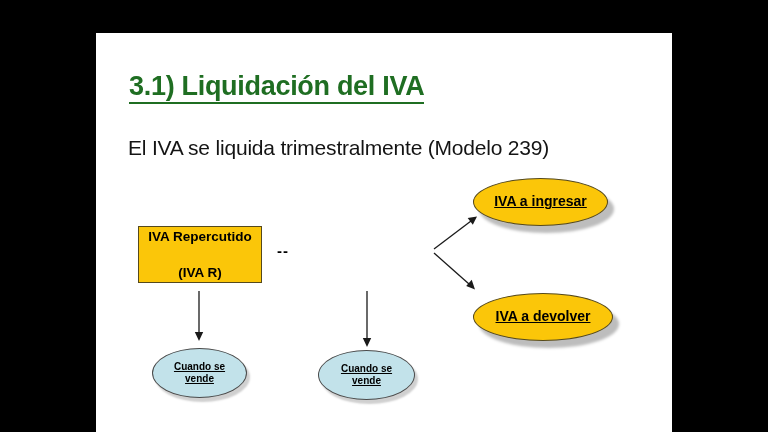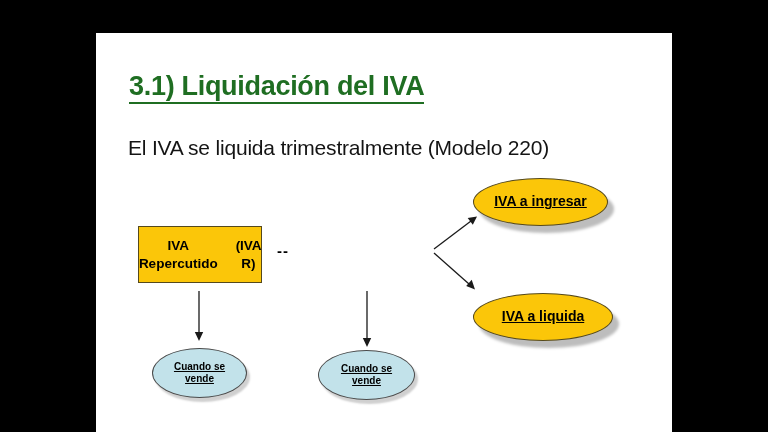--- a/index.html
+++ b/index.html
@@ -23,22 +23,22 @@
     padding-bottom:2px; line-height:1.05; display:inline-block;
   }
   .subtitle {
     position:absolute; left:32px; top:103px;
     font-size:21px; color:var(--text_black); letter-spacing:-0.2px;
   }
 
   .box {
     position:absolute; background:var(--node_yellow);
     border:1.5px solid var(--node_yellow_border);
-    display:flex; flex-direction:row; align-items:center; justify-content:center;
-    font-size:13.5px; font-weight:bold; color:#000; line-height:1.3; text-align:center;gap:18px;
+    display:flex; flex-direction:column; align-items:center; justify-content:center;
+    font-size:13.5px; font-weight:bold; color:#000; line-height:1.3; text-align:left;gap:18px;
   }
   .box-repercutido { left:42px; top:193px; width:124px; height:57px; }
   .box-soportado  { left:209px; top:193px; width:123px; height:57px; }
 
   .dashes {
     position:absolute; left:173px; top:209px; width:28px; text-align:center;
     font-size:15px; font-weight:bold; color:#000; letter-spacing:1px;
   }
 
   .oval {
@@ -66,21 +66,21 @@
 </head>
 <body>
 
 <div class="stage">
   <div class="letterbox"></div>
 
   <div class="slide">
 
     <h1 class="title">3.1) Liquidación del IVA</h1>
 
-    <p class="subtitle">El IVA se liquida trimestralmente (Modelo 220)</p>
+    <p class="subtitle">El IVA se liquida trimestralmente (Modelo 239)</p>
 
     <svg class="arrows" viewBox="0 0 576 432">
 
       <g>
         <line x1="103" y1="258" x2="103" y2="300"></line>
         <path class="head" d="M103,308 L98.8,299 L107.2,299 Z"></path>
       </g>
 
       <g>
         <line x1="271" y1="258" x2="271" y2="306"></line>
@@ -104,21 +104,21 @@
     </div>
 
     <div class="dashes">--</div>
 
 
     <div class="oval gold oval-ingresar">
       <span>IVA a ingresar</span>
     </div>
 
     <div class="oval gold oval-devolver">
-      <span>IVA a liquida</span>
+      <span>IVA a devolver</span>
     </div>
 
     <div class="oval blue oval-vende">
       <span>Cuando se</span>
       <span>vende</span>
     </div>
 
     <div class="oval blue oval-compra">
       <span>Cuando se</span>
       <span>vende</span>

